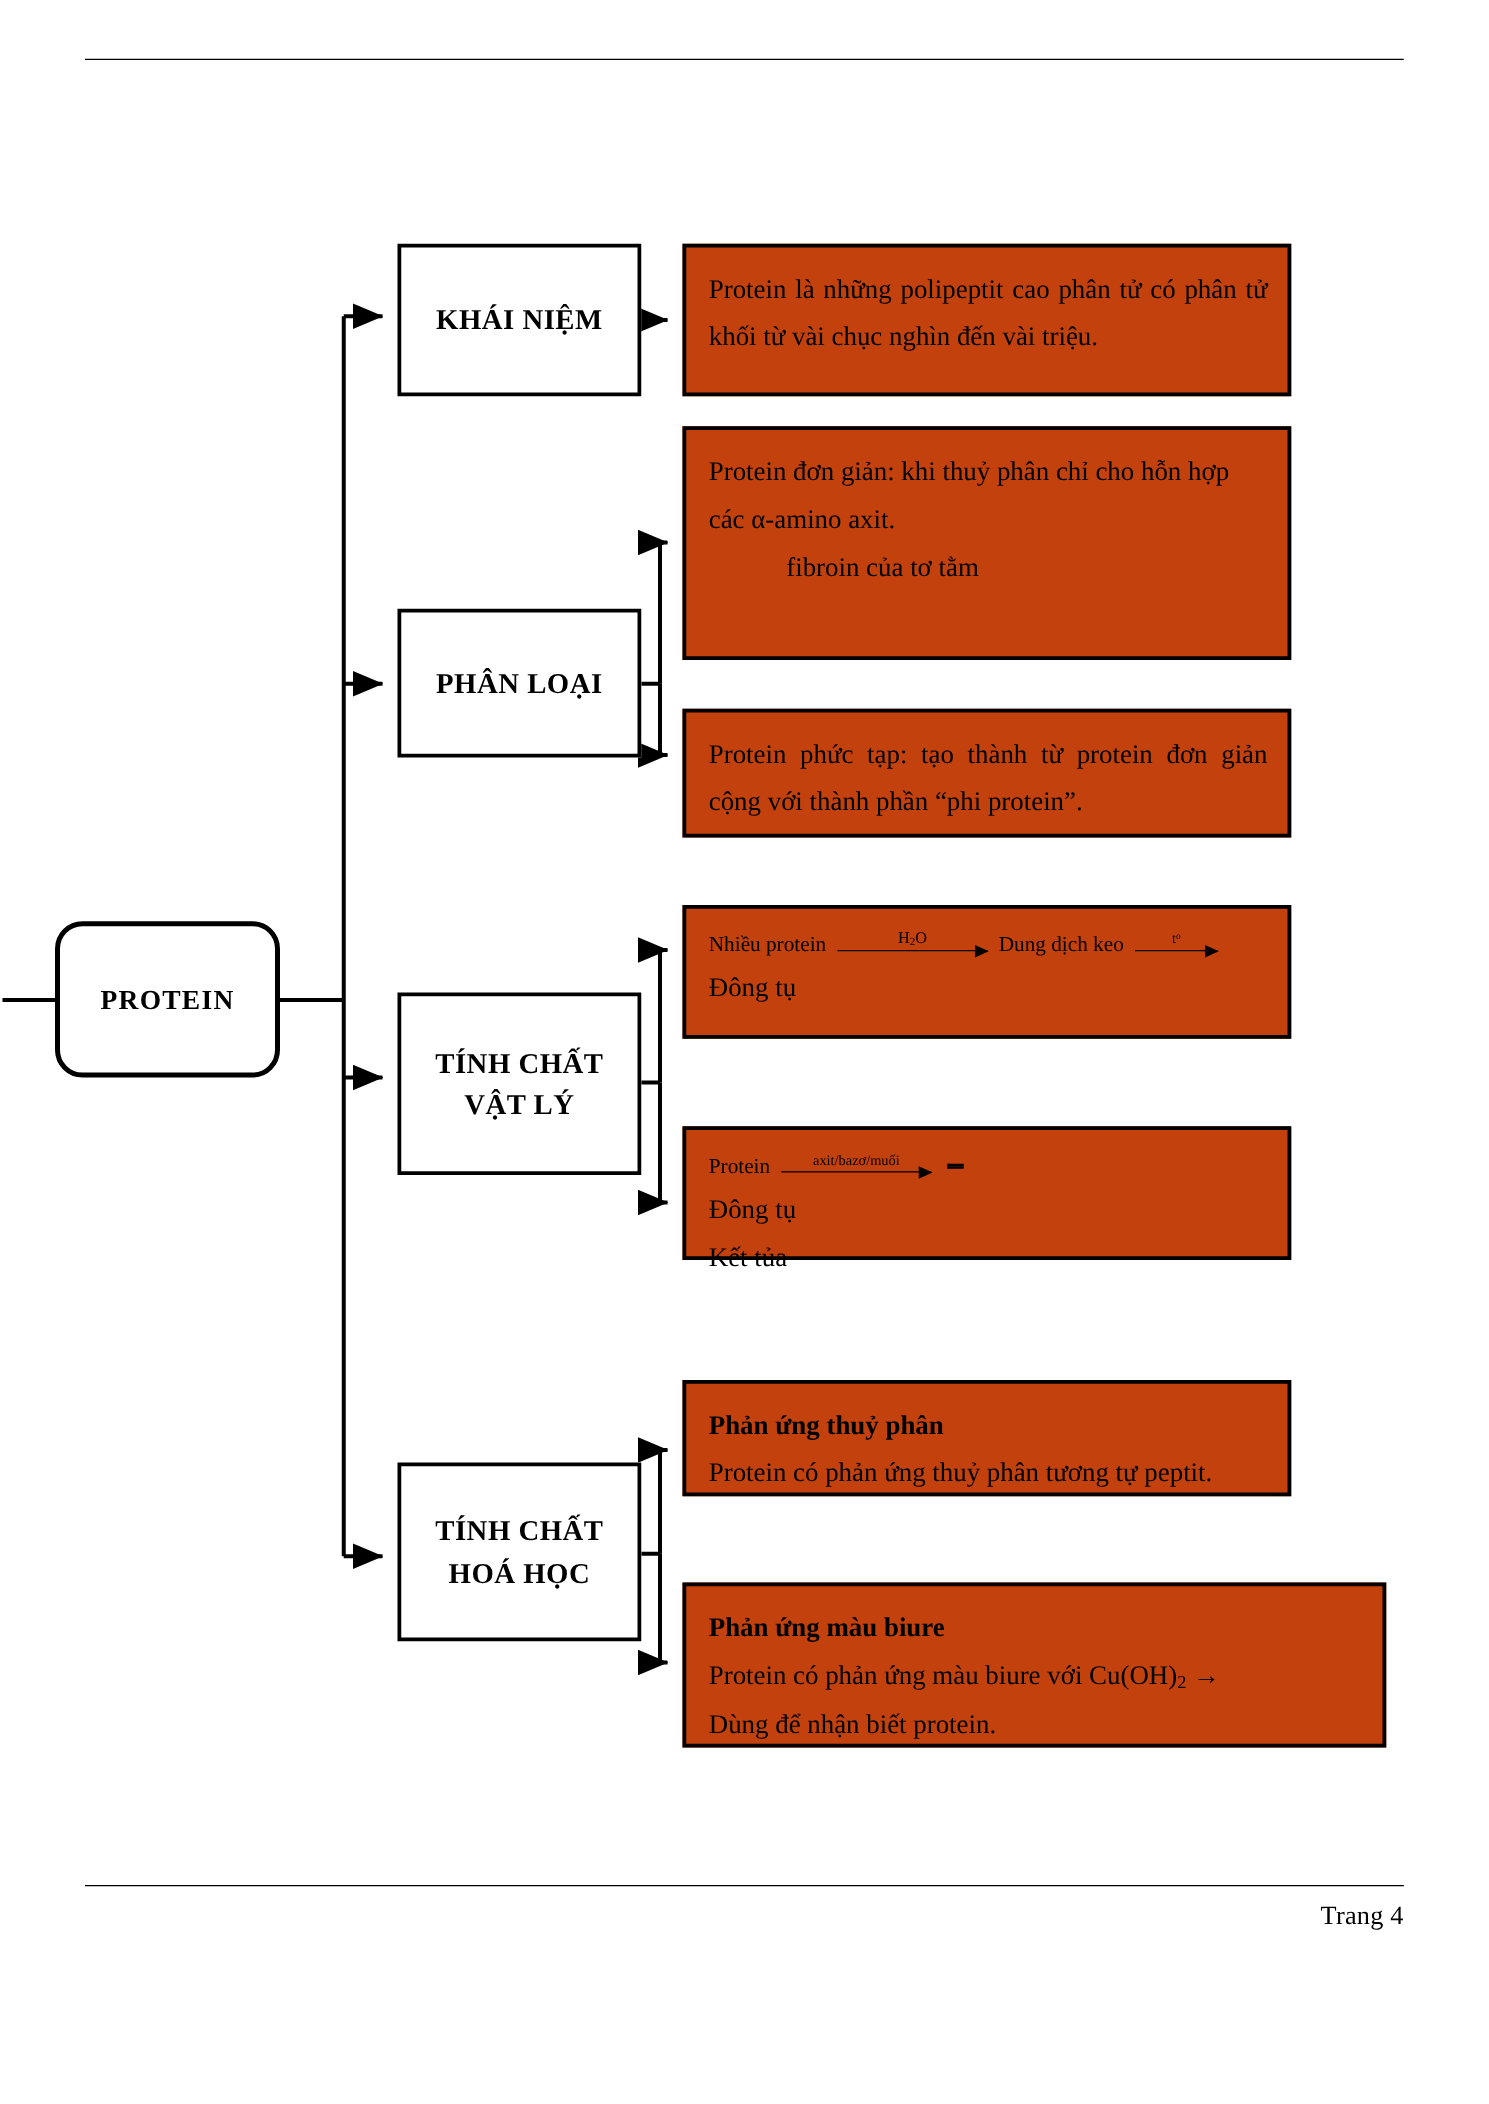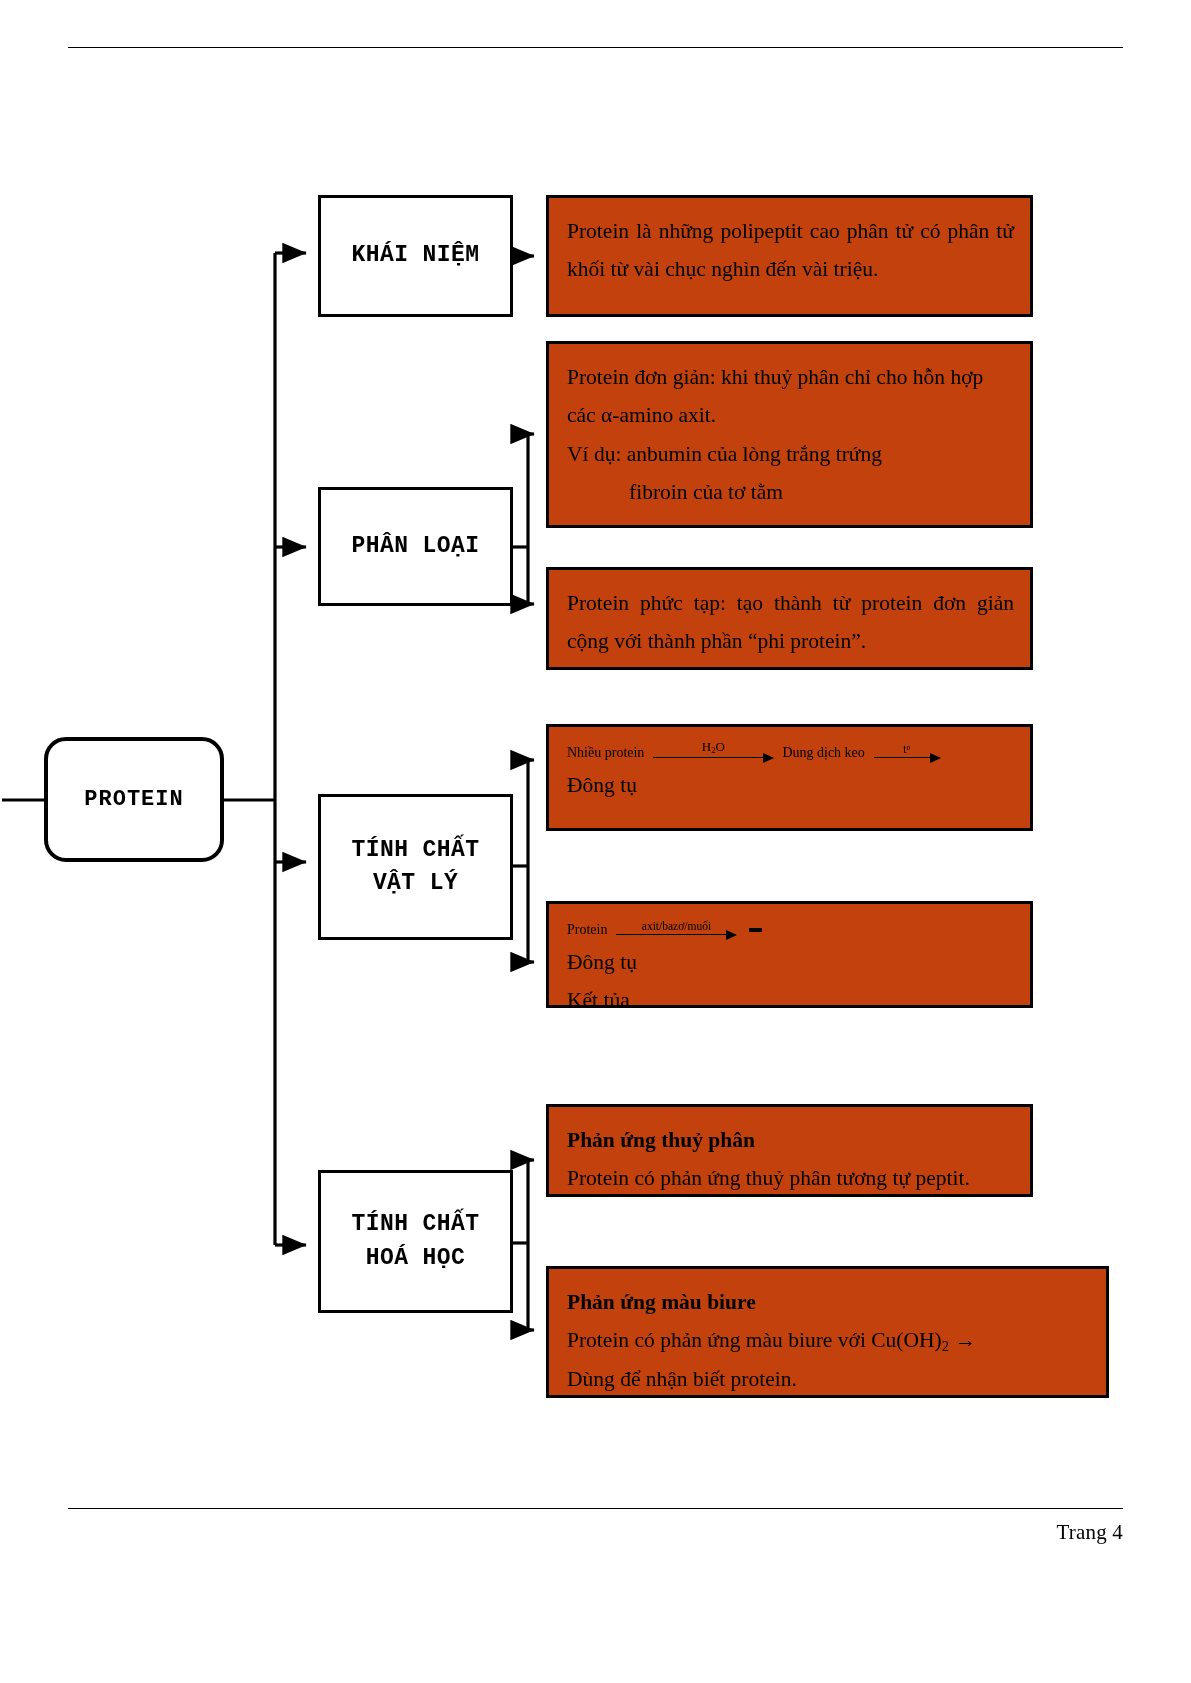--- a/index.html
+++ b/index.html
@@ -29,21 +29,21 @@
     position:absolute;
     border:3.2px solid #000;
     background:#fff;
     box-sizing:border-box;
     display:flex;
     align-items:center;
     justify-content:center;
     text-align:center;
   }
   .node .lbl{
-    font-family:Liberation Mono, monospace;
+    font-family:Liberation Serif, serif;
     font-weight:bold;
     font-size:23px;
     line-height:1.45;
     letter-spacing:.4px;
   }
 
   #root-node{
     left:44px;top:737px;width:180px;height:125px;
     border-radius:22px;
     border-width:4px;
@@ -76,21 +76,21 @@
   #box-khainiem{left:546px;top:195px;width:487px;height:122px;}
   #box-donGian{left:546px;top:341px;width:487px;height:187px;}
   #box-phucTap{left:546px;top:567px;width:487px;height:103px;}
   #box-ly1{left:546px;top:724px;width:487px;height:107px;}
   #box-ly2{left:546px;top:901px;width:487px;height:107px;}
   #box-hoa1{left:546px;top:1104px;width:487px;height:93px;}
   #box-hoa2{left:546px;top:1266px;width:563px;height:132px;}
 
   
   .rxn{display:flex;align-items:center;flex-wrap:wrap;gap:0;}
-  .rxn .txt{font-size:14px;}
+  .rxn .txt{font-size:17px;}
   .arrow{
     position:relative;display:inline-block;
     width:84px;height:22px;margin:0 9px;vertical-align:middle;
   }
   .arrow .shaft{
     position:absolute;left:0;bottom:6px;width:100%;height:0;
     border-top:1.7px solid #000;
   }
   .arrow .head{
     position:absolute;right:-1px;bottom:1px;
@@ -200,21 +200,20 @@
 
   <div class="box" id="box-khainiem">
     <p class="just">Protein là những polipeptit cao phân tử có phân tử khối từ vài chục nghìn đến vài triệu.</p>
   </div>
 
   <div class="box" id="box-donGian">
     <p class="just">Protein đơn giản: khi thuỷ phân chỉ cho hỗn hợp</p>
     <p>
       <span>các </span><span>α</span><span>-amino axit.</span>
     </p>
-    <p>Ví dụ: anbumin của lòng trắng trứng</p>
     <p class="indent">fibroin của tơ tằm</p>
   </div>
 
   <div class="box" id="box-phucTap">
     <p class="just">Protein phức tạp: tạo thành từ protein đơn giản cộng với thành phần “phi protein”.</p>
   </div>
 
   <div class="box" id="box-ly1">
     <p class="rxn">
       <span class="txt">Nhiều protein</span>

